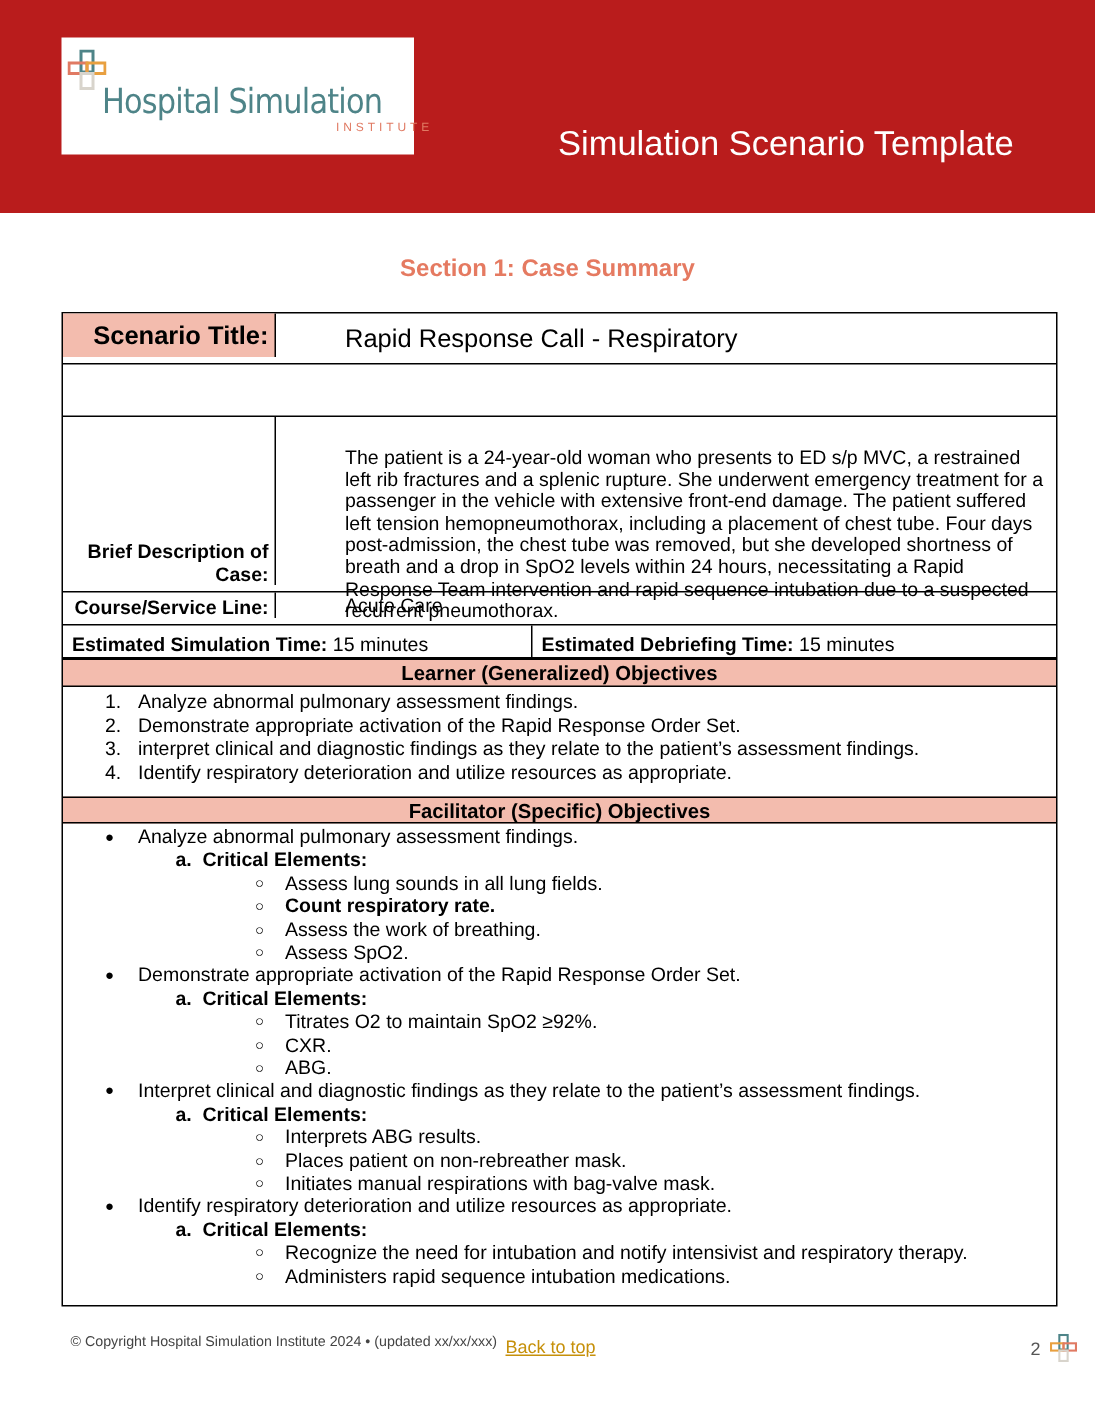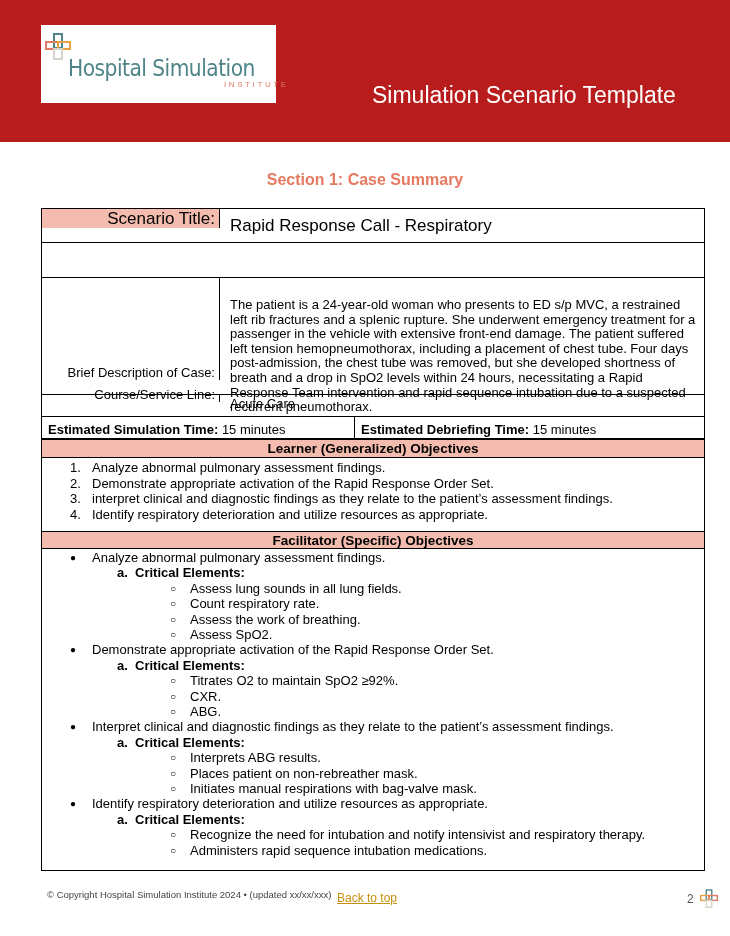--- a/index.html
+++ b/index.html
@@ -28,22 +28,22 @@
   .section-title {
     position: absolute; left: 0; width: 730px; top: 171px; text-align: center;
     font-size: 16px; font-weight: bold; color: #e57a61;
   }
   .main-table {
     position: absolute; left: 41px; top: 208px; width: 664px; height: 663px;
     border: 1px solid #000; box-sizing: border-box;
   }
   .row { position: absolute; left: 0; width: 662px; border-bottom: 1px solid #000; box-sizing: border-box; }
   .lbl {
-    position: absolute; left: 0; top: 0; bottom: 14px; width: 178px; border-right: 1px solid #000;
-    box-sizing: border-box; text-align: right; padding-right: 4px; font-weight: normal; font-size: 13px;
+    position: absolute; left: 0; top: 0; bottom: 4px; width: 142px; border-right: 1px solid #000;
+    box-sizing: border-box; text-align: right; padding-right: 4px; font-weight: bold; font-size: 13px;
     display: flex; align-items: flex-end; justify-content: flex-end;
   }
   .val {
     position: absolute; left: 178px; top: 0; right: 0; bottom: 0; padding-left: 10px; font-size: 13px; line-height: 15.6px;
   }
   .pink { background: #f3bcae; }
   .r-title { top: 0; height: 34px; border-bottom: 1px solid #000; }
   .r-title .lbl { font-size: 17px; align-items: center; padding-right: 4px; }
   .r-title .val { font-size: 17px; font-weight: bold; display: flex; align-items: center; }
   .r-title .val span { font-weight: normal; }
@@ -142,21 +142,21 @@
     <div class="li" style="top:17.5px"><span class="num">2.</span><span>Demonstrate appropriate activation of the Rapid Response Order Set.</span></div>
     <div class="li" style="top:33px"><span class="num">3.</span><span>interpret clinical and diagnostic findings as they relate to the patient’s assessment findings.</span></div>
     <div class="li" style="top:48.5px"><span class="num">4.</span><span>Identify respiratory deterioration and utilize resources as appropriate.</span></div>
   </div>
 
   <div class="banner b2">Facilitator (Specific) Objectives</div>
   <div class="fac" id="fac">
       <div class="line" style="left: 28px; top: 1px;"><span class="bullet">●</span><span>Analyze abnormal pulmonary assessment findings.</span></div>
       <div class="line b" style="left: 75px; top: 16.4px;"><span class="sub">a.</span><span>Critical Elements:</span></div>
       <div class="line" style="left: 128px; top: 31.8px;"><span class="circ">○</span><span>Assess lung sounds in all lung fields.</span></div>
-      <div class="line" style="left: 128px; top: 47.2px;"><span class="circ">○</span><span>Count respiratory rate.</span></div>
+      <div class="line" style="left: 128px; top: 47.2px; font-weight: bold;"><span class="circ">○</span><span>Count respiratory rate.</span></div>
       <div class="line" style="left: 128px; top: 62.6px;"><span class="circ">○</span><span>Assess the work of breathing.</span></div>
       <div class="line" style="left: 128px; top: 78px;"><span class="circ">○</span><span>Assess SpO2.</span></div>
       <div class="line" style="left: 28px; top: 93.4px;"><span class="bullet">●</span><span>Demonstrate appropriate activation of the Rapid Response Order Set.</span></div>
       <div class="line b" style="left: 75px; top: 108.8px;"><span class="sub">a.</span><span>Critical Elements:</span></div>
       <div class="line" style="left: 128px; top: 124.2px;"><span class="circ">○</span><span>Titrates O2 to maintain SpO2 ≥92%.</span></div>
       <div class="line" style="left: 128px; top: 139.6px;"><span class="circ">○</span><span>CXR.</span></div>
       <div class="line" style="left: 128px; top: 155px;"><span class="circ">○</span><span>ABG.</span></div>
       <div class="line" style="left: 28px; top: 170.4px;"><span class="bullet">●</span><span>Interpret clinical and diagnostic findings as they relate to the patient’s assessment findings.</span></div>
       <div class="line b" style="left: 75px; top: 185.8px;"><span class="sub">a.</span><span>Critical Elements:</span></div>
       <div class="line" style="left: 128px; top: 201.2px;"><span class="circ">○</span><span>Interprets ABG results.</span></div>

